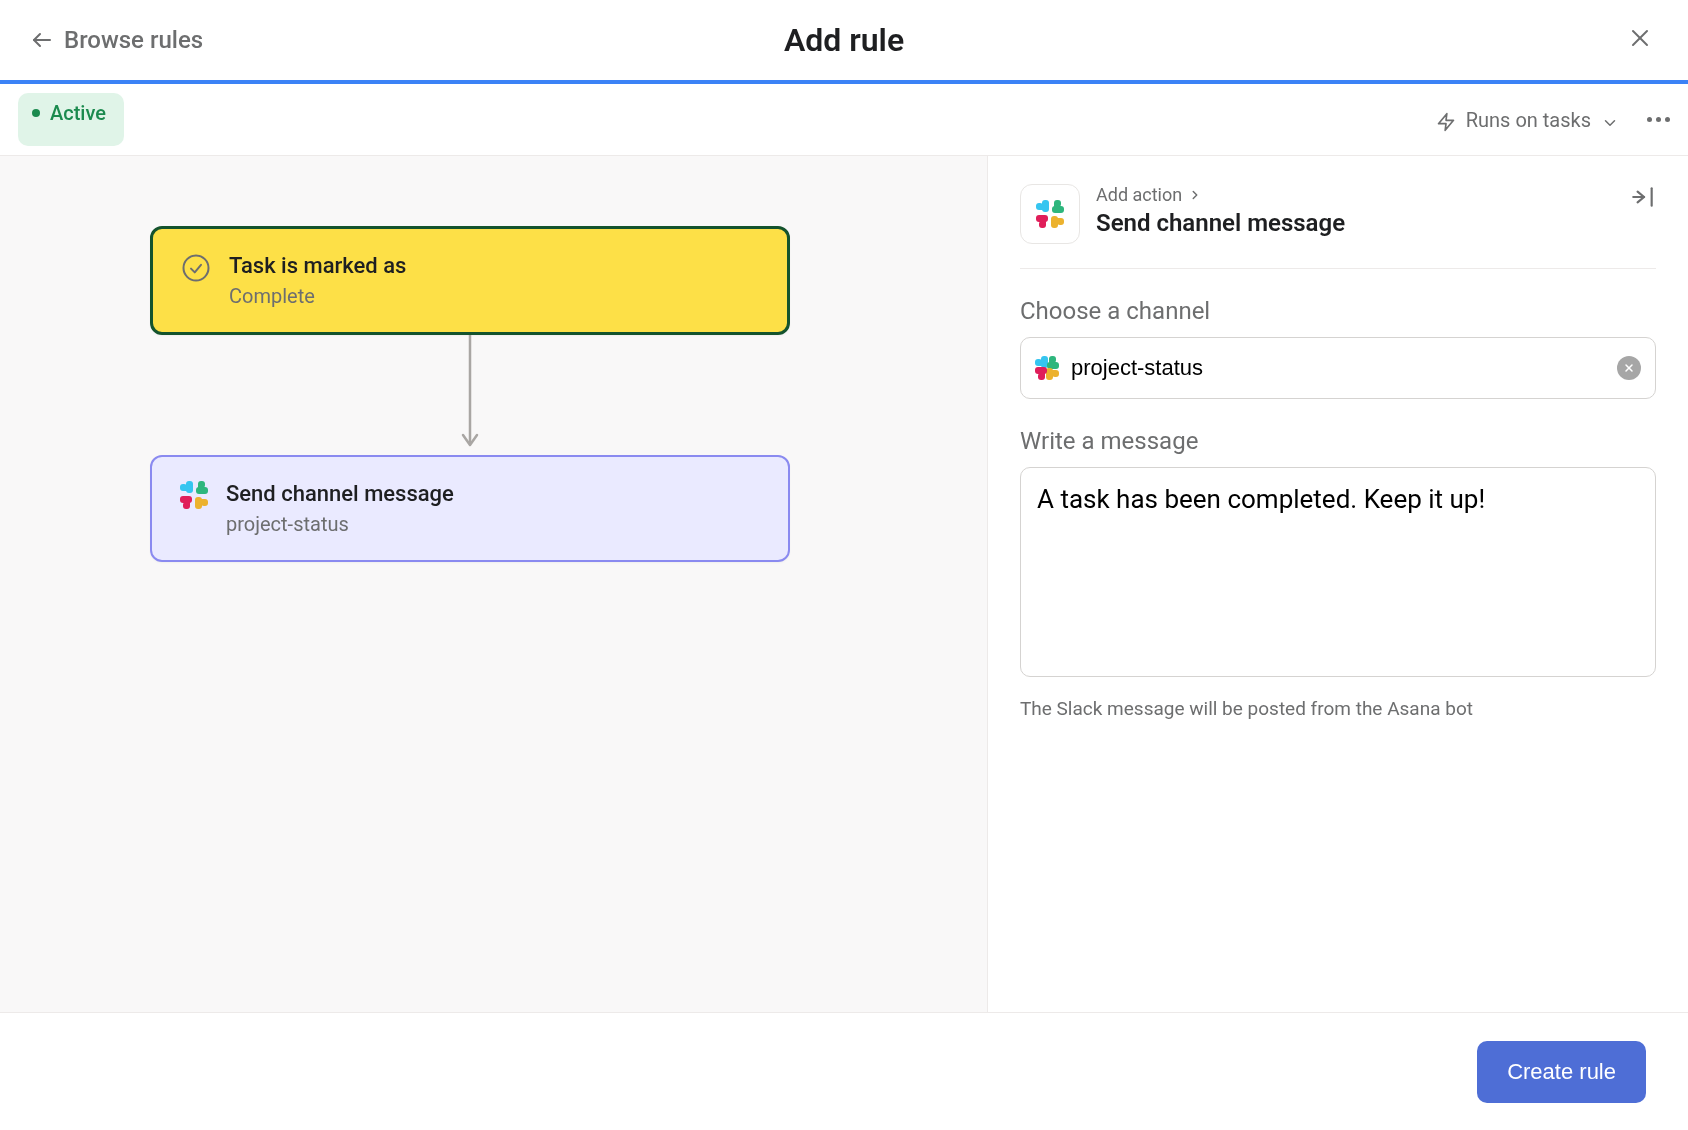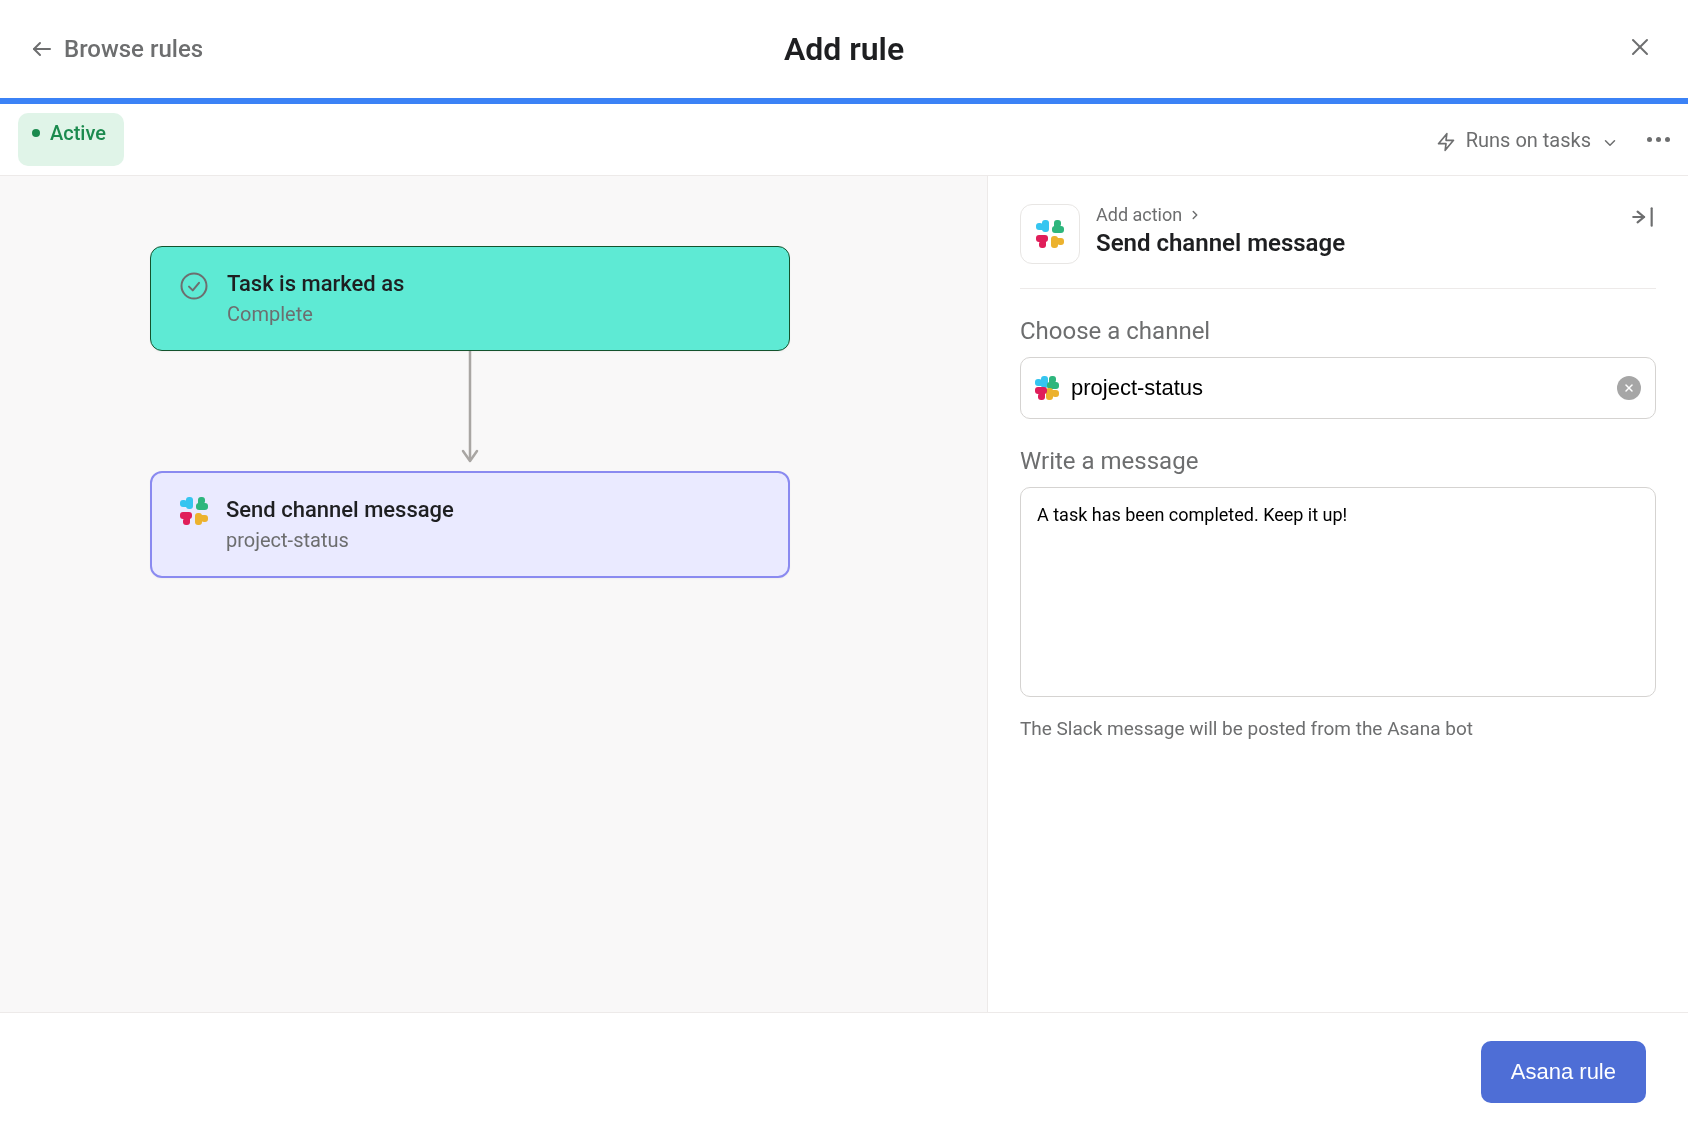--- a/index.html
+++ b/index.html
@@ -7,26 +7,26 @@
     font-family: -apple-system, BlinkMacSystemFont, "Segoe UI", Roboto, Helvetica, Arial, sans-serif;
     background: #fff;
     color: #1e1f21;
     width: 1688px;
     height: 1130px;
     overflow: hidden;
   }
 
   
   .header {
-    height: 104px;
+    height: 84px;
     display: flex;
     align-items: center;
     justify-content: center;
     position: relative;
-    border-bottom: 6px solid #3b82f6;
+    border-bottom: 4px solid #3b82f6;
   }
   .header-back {
     position: absolute;
     left: 30px;
     display: flex;
     align-items: center;
     gap: 10px;
     font-size: 24px;
     font-weight: 500;
     color: #6d6e6f;
@@ -114,22 +114,22 @@
   .rule-title {
     font-size: 40px;
     font-weight: 600;
     line-height: 1.4;
     margin-bottom: 60px;
     max-width: 640px;
   }
 
   
   .flow-card {
-    background: #5eead4;
-    border: 1px solid #14532d;
+    background: #fde047;
+    border: 3px solid #14532d;
     border-radius: 12px;
     padding: 24px 28px;
     width: 640px;
     box-shadow: 0 1px 2px rgba(0,0,0,0.04);
   }
   .flow-card.selected {
     background: #eaeaff;
     border: 2px solid #8a8af0;
   }
   .card-row {
@@ -227,21 +227,21 @@
     align-items: center;
     justify-content: center;
     cursor: pointer;
   }
   .clear-btn svg { width: 12px; height: 12px; }
 
   .message-area {
     border: 1px solid #d5d3d1;
     border-radius: 10px;
     padding: 16px;
-    font-size: 18px;
+    font-size: 26px;
     font-family: inherit;
     resize: none;
     width: 100%;
     height: 210px;
   }
   .hint {
     font-size: 19px;
     color: #6d6e6f;
     margin-top: 20px;
   }
@@ -432,14 +432,14 @@
     </div>
 
     <div class="field-label">Write a message</div>
     <textarea class="message-area" style="">A task has been completed. Keep it up!</textarea>
 
     <div class="hint">The Slack message will be posted from the Asana bot</div>
   </div>
 </div>
 
 <div class="footer">
-  <button class="create-btn">Asana rule</button>
+  <button class="create-btn">Create rule</button>
 </div>
 
 </body></html>

